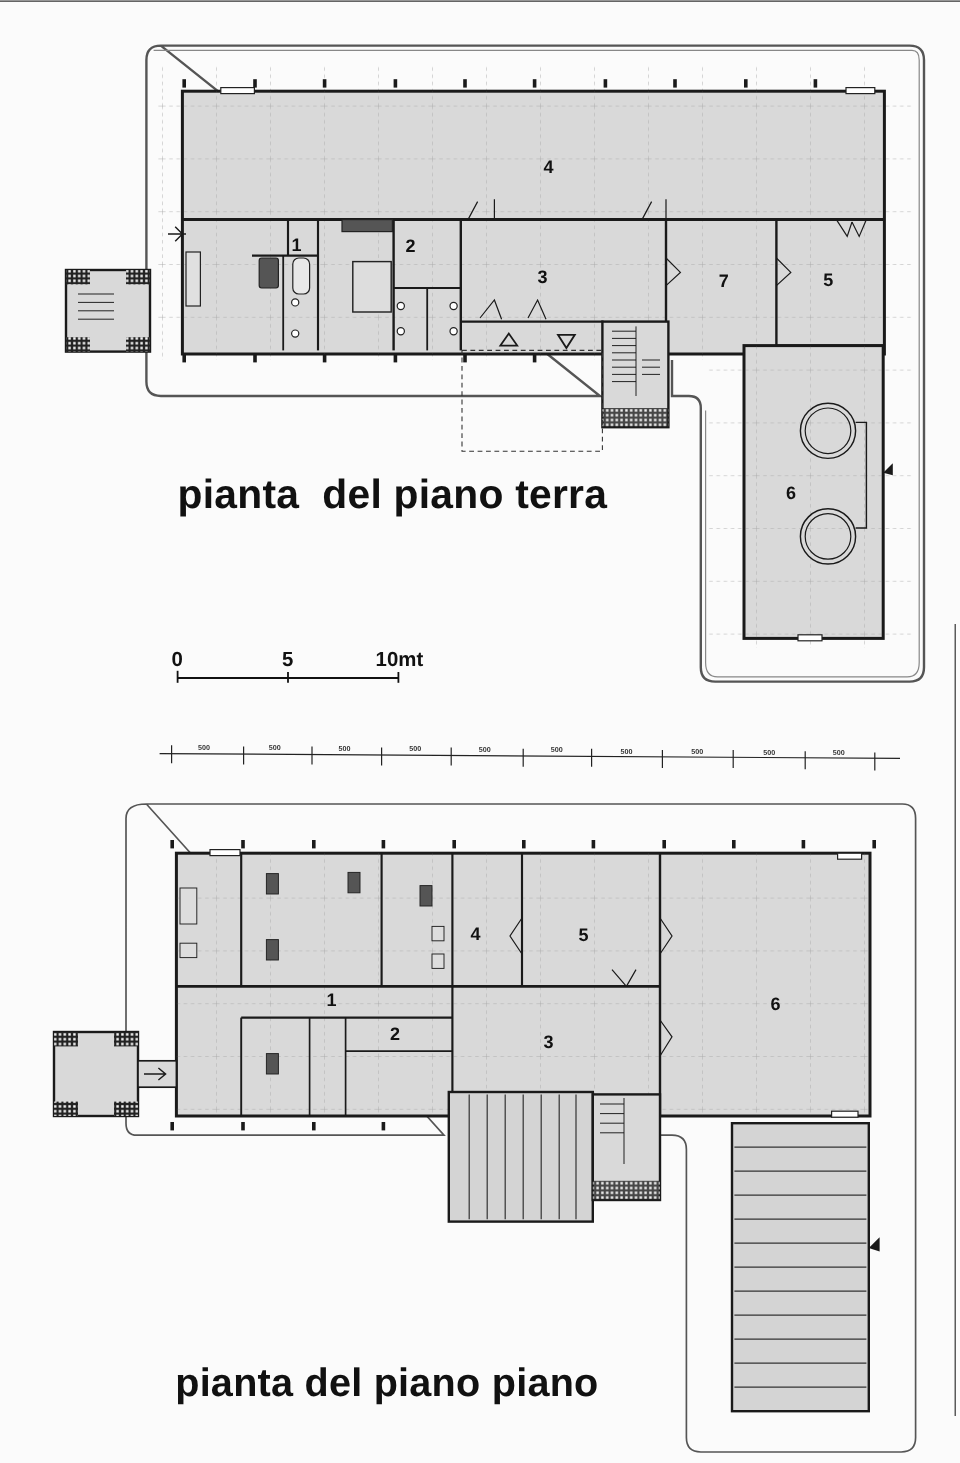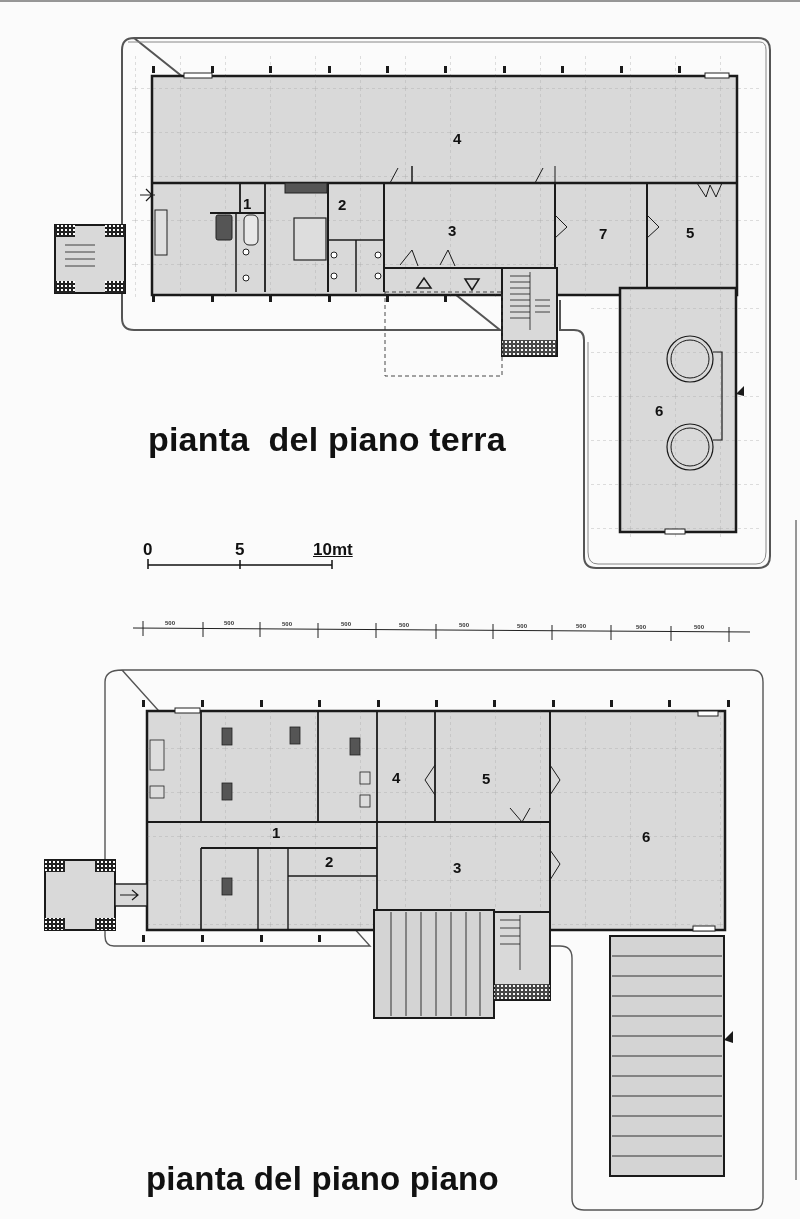--- a/index.html
+++ b/index.html
@@ -1,18 +1,18 @@
 <!DOCTYPE html>
 <html><head>
 <meta charset="utf-8">
 <style>
   html,body{margin:0;padding:0;background:#fbfbfb;}
   body{width:800px;height:1219px;position:relative;overflow:hidden;font-family:"Liberation Sans",sans-serif;}
   svg{position:absolute;left:0;top:0;}
-  .title{position:absolute;font-family:"Liberation Sans",sans-serif;font-weight:bold;color:#111;letter-spacing:0.2px;margin-top:27px;}
+  .title{position:absolute;font-family:"Liberation Sans",sans-serif;font-weight:bold;color:#111;letter-spacing:0.2px;}
   .room{font-family:"Liberation Sans",sans-serif;font-weight:bold;font-size:15px;fill:#111;}
   .scale-lbl{position:absolute;font-family:"Liberation Sans",sans-serif;font-weight:bold;font-size:17px;color:#111;}
   .dimlbl{font-family:"Liberation Sans",sans-serif;font-size:6px;font-weight:bold;fill:#333;}
 </style>
 </head>
 <body>
 
 <svg width="800" height="1219" viewBox="0 0 800 1219" xmlns="http://www.w3.org/2000/svg">
   <defs>
     <pattern id="dashgrid" width="45" height="44" patternUnits="userSpaceOnUse">
@@ -310,15 +310,15 @@
 
   <g>
     <line x1="796" y1="520" x2="796" y2="1180" stroke="#333" stroke-width="1"></line>
   </g>
 </svg>
 
 <div class="title" style="left:148px;top:393px;font-size:34px;white-space:pre;">pianta  del piano terra</div>
 
 <div class="scale-lbl" style="left:143px;top:540px;">0</div>
 <div class="scale-lbl" style="left:235px;top:540px;">5</div>
-<div class="scale-lbl" style="left:313px;top:540px;text-decoration:underline;">10mt</div>
+<div class="scale-lbl" style="left:313px;top:540px;">10mt</div>
 
 <div class="title" style="left:146px;top:1133px;font-size:33px;">pianta del piano piano</div>
 
 </body></html>

